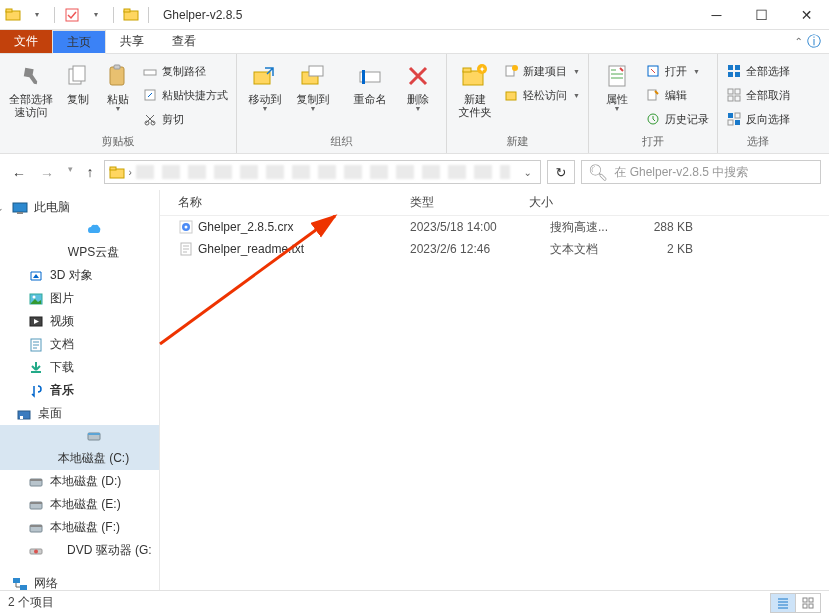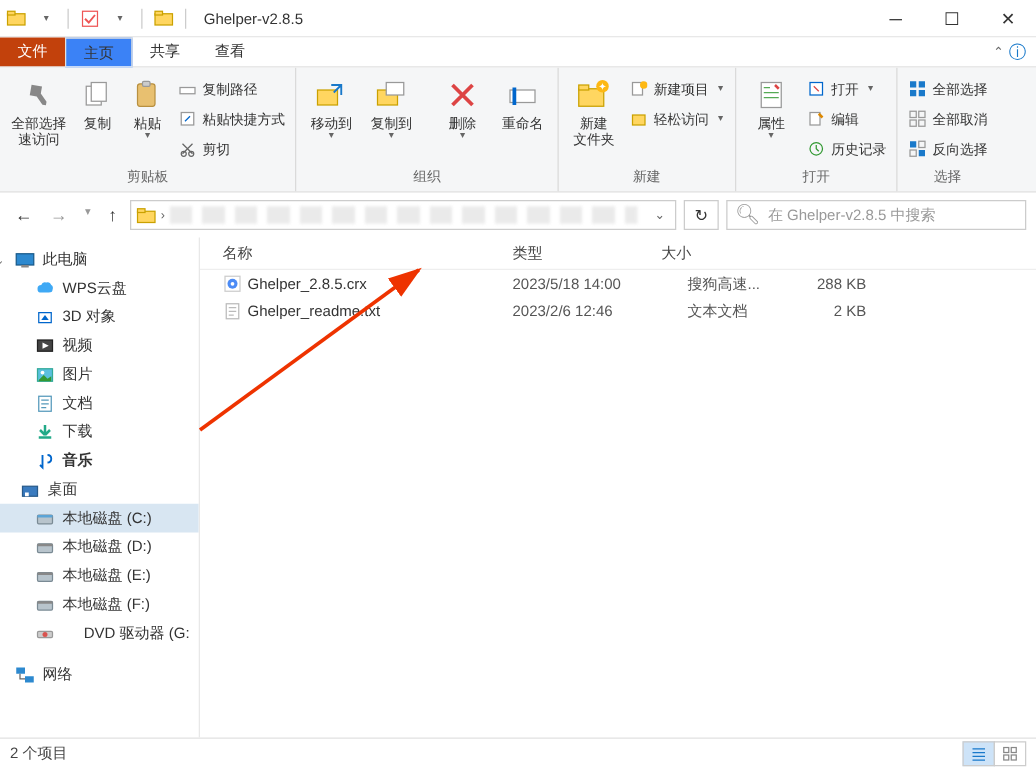--- a/index.html
+++ b/index.html
@@ -215,34 +215,34 @@
               <rect x="10" y="4" width="14" height="10" fill="#fff" stroke="#999"></rect>
             </svg>
           </span>
         <span class="lbl">复制到</span>
           <span class="dd">▼</span>
       </div>
       <div style="width:1px;background:#dadada;margin:4px 2px"></div>
       <div class="rbtn-lg">
         <span class="icon">
             <svg width="28" height="28">
+              <rect x="4" y="10" width="20" height="10" fill="#fff" stroke="#999"></rect>
+              <rect x="6" y="8" width="3" height="14" fill="#06c"></rect>
+            </svg>
+          </span>
+        <span class="lbl">重命名</span>
+      </div>
+      <div class="rbtn-lg">
+        <span class="icon">
+            <svg width="28" height="28">
               <path d="M6 6 L22 22 M22 6 L6 22" stroke="#d44" stroke-width="3"></path>
             </svg>
           </span>
         <span class="lbl">删除</span>
           <span class="dd">▼</span>
-      </div>
-      <div class="rbtn-lg">
-        <span class="icon">
-            <svg width="28" height="28">
-              <rect x="4" y="10" width="20" height="10" fill="#fff" stroke="#999"></rect>
-              <rect x="6" y="8" width="3" height="14" fill="#06c"></rect>
-            </svg>
-          </span>
-        <span class="lbl">重命名</span>
       </div>
     </div>
     <div class="ribbon-label">组织</div>
   </div>
 
   <div class="ribbon-group">
     <div class="ribbon-body">
       <div class="rbtn-lg">
         <span class="icon">
             <svg width="30" height="30">
@@ -401,59 +401,59 @@
       <span class="arrow">⌄</span>
       <span class="nav-icon">
           <svg width="16" height="16">
             <rect x="1" y="3" width="14" height="9" fill="#2d89cf" stroke="#1a5a8a"></rect>
             <rect x="5" y="12" width="6" height="2" fill="#888"></rect>
           </svg>
         </span>
       <span>此电脑</span>
     </div>
     <div id="nav-items">
-        <div class="nav-item" style="padding-left: 28px;">
+        <div class="nav-item" style="padding-left: 28px; flex-direction: column;">
           <span class="nav-icon">
             <svg width="16" height="16">
               <path d="M4 11 Q2 11 2 8 Q2 5 5 5 Q6 2 9 3 Q12 2 13 5 Q15 6 14 9 Q14 11 11 11 Z" fill="#3fa9f5"></path>
             </svg>
           </span>
           <span>WPS云盘</span>
         </div>
         <div class="nav-item" style="padding-left: 28px;">
           <span class="nav-icon">
             <svg width="16" height="16">
               <path d="M3 4 L13 4 L13 12 L3 12 Z" fill="none" stroke="#06c"></path>
               <path d="M5 10 L8 6 L11 10 Z" fill="#06c"></path>
             </svg>
           </span>
           <span>3D 对象</span>
-        </div>
-        <div class="nav-item" style="padding-left: 28px;">
-          <span class="nav-icon">
-            <svg width="16" height="16">
-              <rect x="2" y="3" width="12" height="9" fill="#444" stroke="#222"></rect>
-              <path d="M6 5 L11 7.5 L6 10 Z" fill="#fff"></path>
-            </svg>
-          </span>
-          <span>视频</span>
         </div>
         <div class="nav-item" style="padding-left: 28px;">
           <span class="nav-icon">
             <svg width="16" height="16">
               <rect x="2" y="3" width="12" height="10" fill="#5bc0de" stroke="#3a9"></rect>
               <circle cx="6" cy="6" r="1.5" fill="#fff"></circle>
               <path d="M3 12 L7 8 L10 11 L13 9 L13 13 L3 13 Z" fill="#393"></path>
             </svg>
           </span>
           <span>图片</span>
         </div>
         <div class="nav-item" style="padding-left: 28px;">
           <span class="nav-icon">
             <svg width="16" height="16">
+              <rect x="2" y="3" width="12" height="9" fill="#444" stroke="#222"></rect>
+              <path d="M6 5 L11 7.5 L6 10 Z" fill="#fff"></path>
+            </svg>
+          </span>
+          <span>视频</span>
+        </div>
+        <div class="nav-item" style="padding-left: 28px;">
+          <span class="nav-icon">
+            <svg width="16" height="16">
               <rect x="3" y="2" width="10" height="12" fill="#fff" stroke="#59b"></rect>
               <path d="M5 5 L11 5 M5 8 L11 8 M5 11 L9 11" stroke="#59b"></path>
             </svg>
           </span>
           <span>文档</span>
         </div>
         <div class="nav-item" style="padding-left: 28px;">
           <span class="nav-icon">
             <svg width="16" height="16">
               <path d="M8 2 L8 10 M8 10 L4 6 M8 10 L12 6" stroke="#2a8" stroke-width="2" fill="none"></path>
@@ -472,21 +472,21 @@
         </div>
         <div class="nav-item" style="padding-left: 16px;">
           <span class="nav-icon">
             <svg width="16" height="16">
               <rect x="2" y="5" width="12" height="8" fill="#3a7bbf" stroke="#285a8a"></rect>
               <rect x="4" y="10" width="3" height="3" fill="#fff"></rect>
             </svg>
           </span>
           <span>桌面</span>
         </div>
-        <div class="nav-item selected" style="padding-left: 28px;">
+        <div class="nav-item selected" style="padding-left: 28px; flex-direction: column;">
           <span class="nav-icon">
             <svg width="16" height="16">
               <rect x="2" y="5" width="12" height="7" rx="1" fill="#b8c4cc" stroke="#7a8a94"></rect>
               <rect x="2" y="5" width="12" height="2" fill="#5ba4d6"></rect>
             </svg>
           </span>
           <span>本地磁盘 (C:)</span>
         </div>
         <div class="nav-item" style="padding-left: 28px;">
           <span class="nav-icon">

